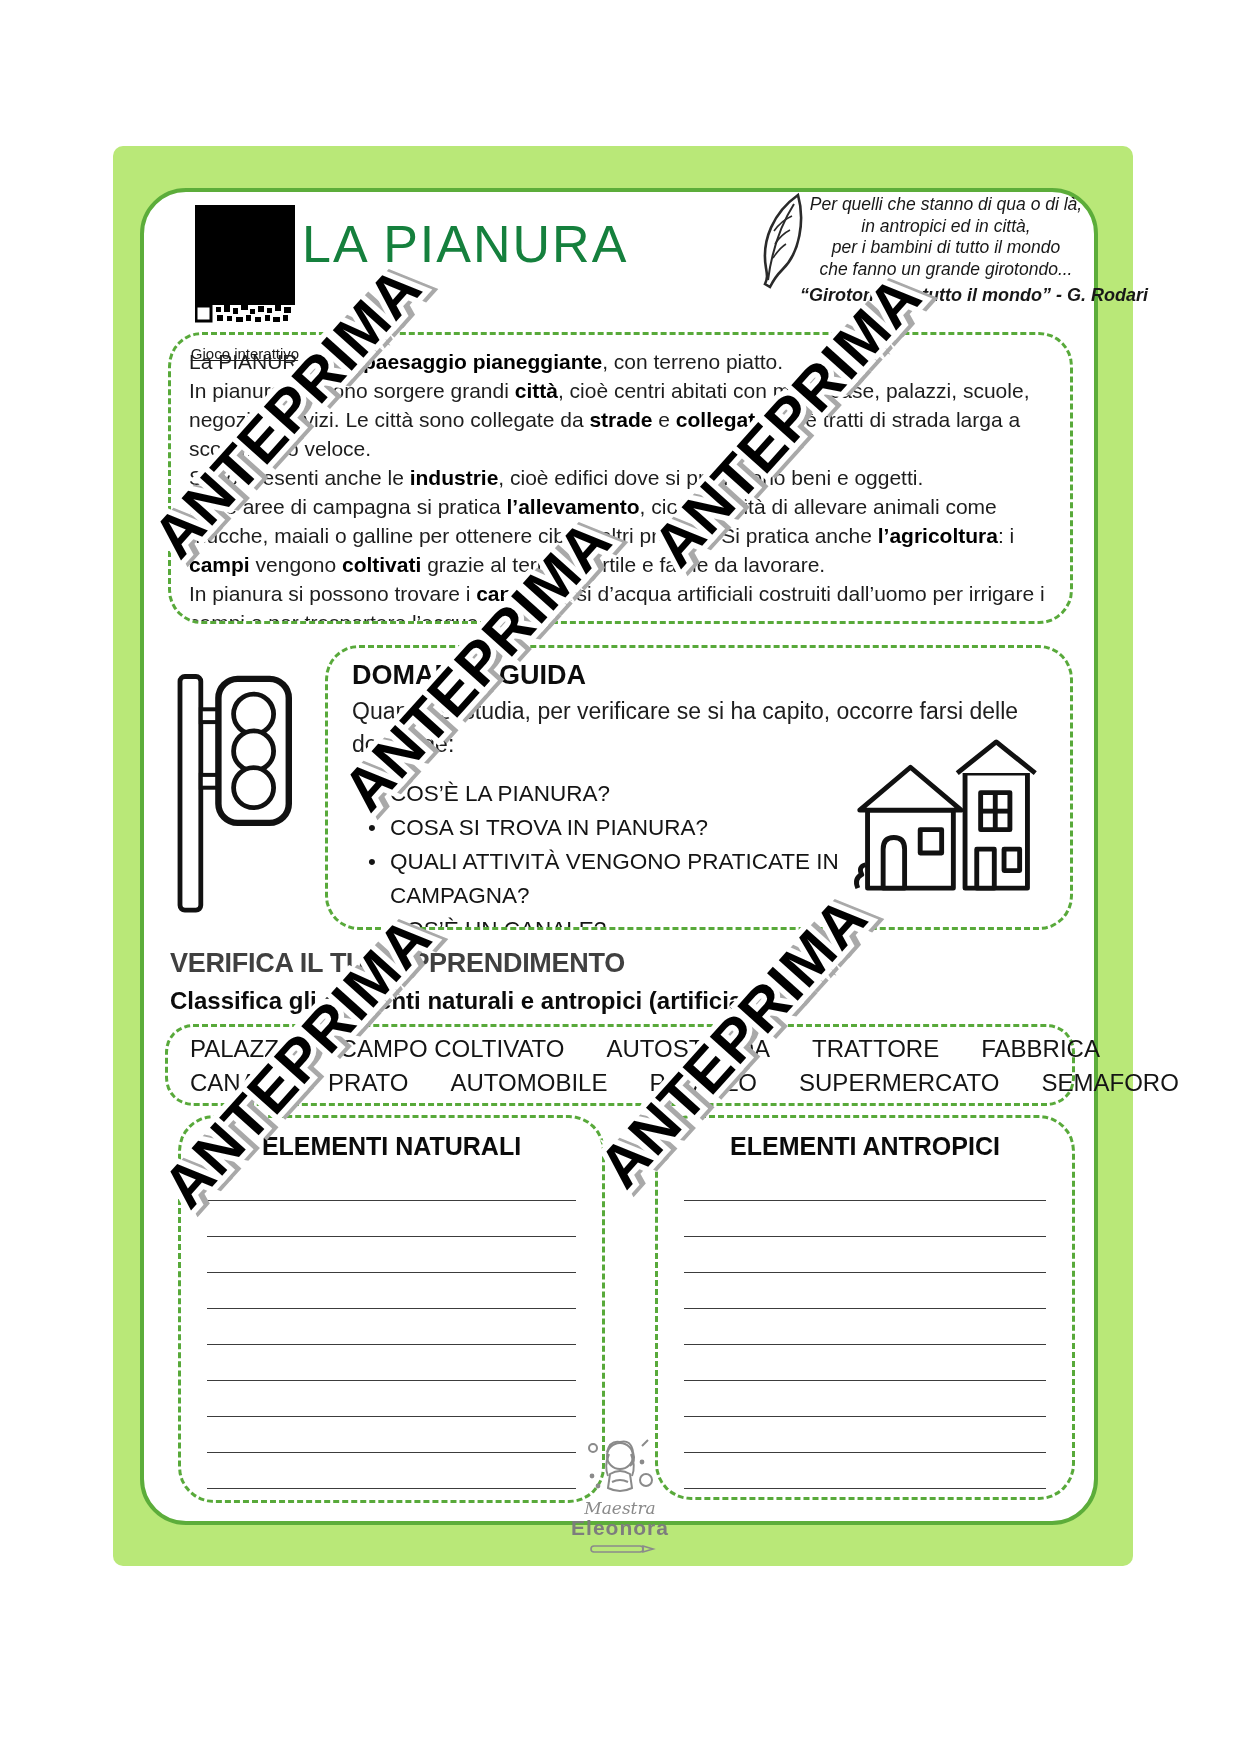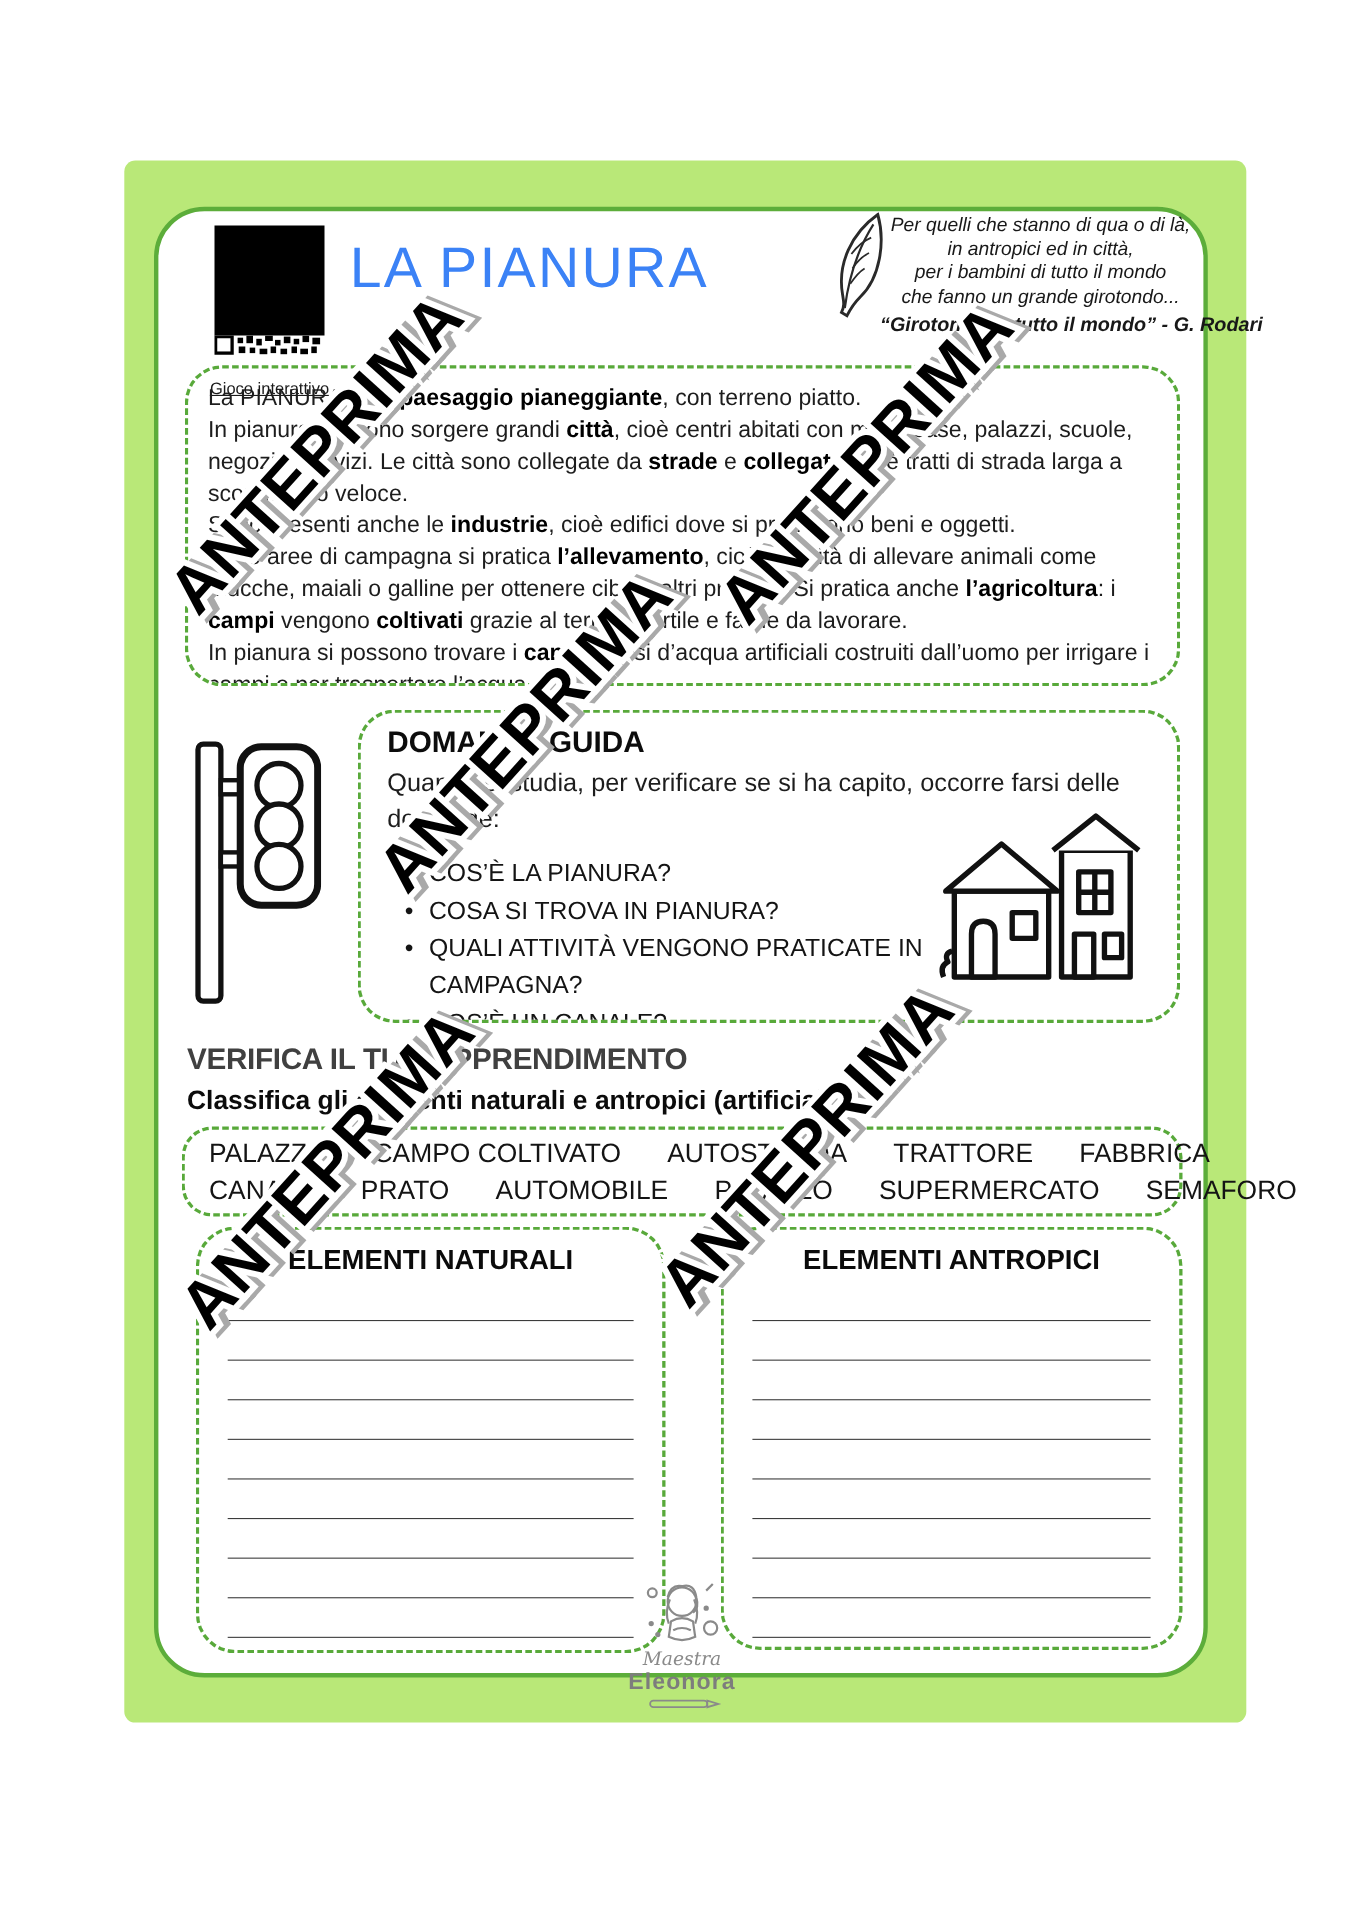--- a/index.html
+++ b/index.html
@@ -14,22 +14,22 @@
   .card{
     position:absolute;left:140px;top:188px;width:958px;height:1337px;
     background:#ffffff;border:4px solid #5cad3a;border-radius:46px;box-sizing:border-box;
   }
   
   .qr-block{position:absolute;left:183px;top:205px;width:124px;text-align:center;}
   .qr-top{width:100px;height:100px;background:#000;margin:0 auto;}
   .qr-strip{display:block;margin:0 auto;}
   .qr-label{font-size:15px;color:#1a1a1a;text-decoration:underline;margin-top:20px;}
   .page-title{
-    position:absolute;left:318px;top:214px;font-size:52px;letter-spacing:2px;
-    color:#3b82f6;font-weight:400;
+    position:absolute;left:302px;top:214px;font-size:52px;letter-spacing:2px;
+    color:#15803d;font-weight:400;
   }
   .feather{position:absolute;left:752px;top:192px;}
   .quote{position:absolute;left:800px;top:194px;width:292px;text-align:center;
     font-style:italic;font-size:17.5px;line-height:1.24;color:#181818;}
   .quote .qline{white-space:nowrap;}
   .quote-attr{font-weight:700;font-style:italic;font-size:18px;margin-top:3px;white-space:nowrap;}
   
   .intro-box{
     position:absolute;left:168px;top:332px;width:905px;height:292px;box-sizing:border-box;
     border:3px dashed #58a93a;border-radius:34px;padding:12px 18px;

